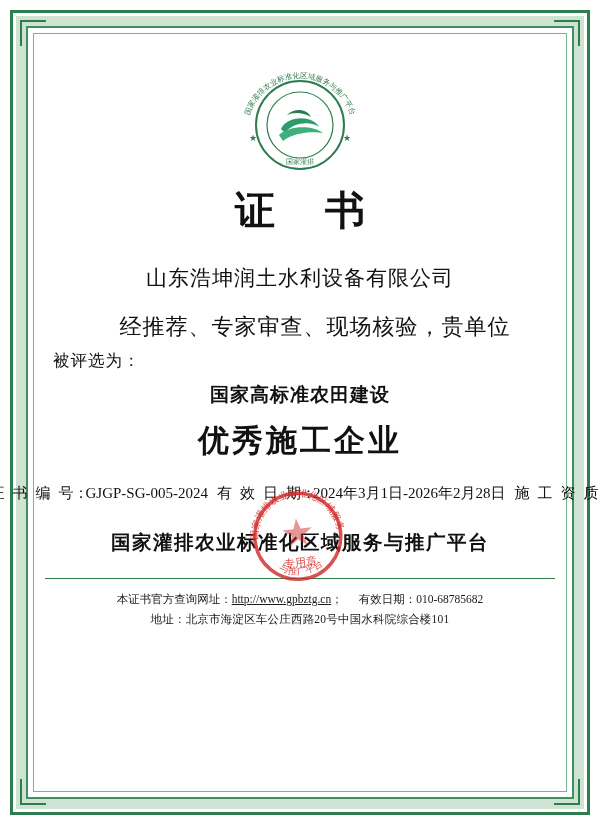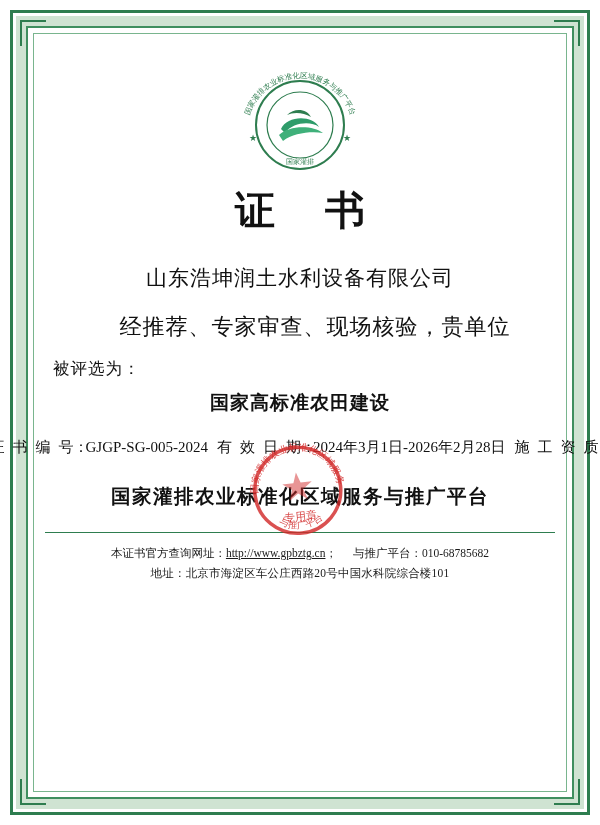--- a/index.html
+++ b/index.html
@@ -99,21 +99,21 @@
   .para1 {
     margin-top: 20px;
     font-size: 22px;
     color: #111111;
     align-self: stretch;
     text-align: center;
     padding-left: 30px;
     letter-spacing: 1px;
   }
   .para2 {
-    margin-top: 16px;
+    margin-top: 8px;
     font-size: 16.5px;
     color: #111111;
     align-self: stretch;
     text-align: left;
     padding-left: 8px;
     letter-spacing: 1px;
   }
 
   .award-small {
     margin-top: 10px;
@@ -227,20 +227,21 @@
     </div>
 
     <div class="doc-title">证 书</div>
 
     <div class="company">山东浩坤润土水利设备有限公司</div>
 
     <div class="para1">经推荐、专家审查、现场核验，贵单位</div>
     <div class="para2">被评选为：</div>
 
     <div class="award-small">国家高标准农田建设</div>
+    <div class="award-big">优秀施工企业</div>
 
     <div class="fields">
       <div class="field-row">
         <span class="field-label">证书编号</span>
         <span class="field-sep">：</span>
         <span class="field-value">GJGP-SG-005-2024</span>
       </div>
       <div class="field-row">
         <span class="field-label">有效日期</span>
         <span class="field-sep">：</span>
@@ -270,19 +271,19 @@
           <polygon points="56,38 59.6,48.6 70.8,48.6 61.6,55.2 65.2,65.8 56,59.2 46.8,65.8 50.4,55.2 41.2,48.6 52.4,48.6" fill="#d22b2b" opacity="0.5"></polygon>
           <text x="56" y="86" font-size="11" fill="#d22b2b" opacity="0.85" text-anchor="middle" font-family="DejaVu Sans, sans-serif">专用章</text>
         </svg>
       </div>
     </div>
 
     <div class="rule"></div>
 
     <div class="footer">
       <div class="line1">
-        <span>本证书官方查询网址：</span><a href="#" style="color:#1a1a1a;text-decoration:underline;">http://www.gpbztg.cn</a><span>；</span><span class="sep"></span><span>与推广平台：</span><span>010-68785682</span>
+        <span>本证书官方查询网址：</span><a href="#" style="color:#1a1a1a;text-decoration:underline;">http://www.gpbztg.cn</a><span>；</span><span class="sep"></span><span>有效日期：</span><span>010-68785682</span>
       </div>
       <div class="line2">地址：北京市海淀区车公庄西路20号中国水科院综合楼101</div>
     </div>
 
   </div>
 </div>
 
 </body></html>

